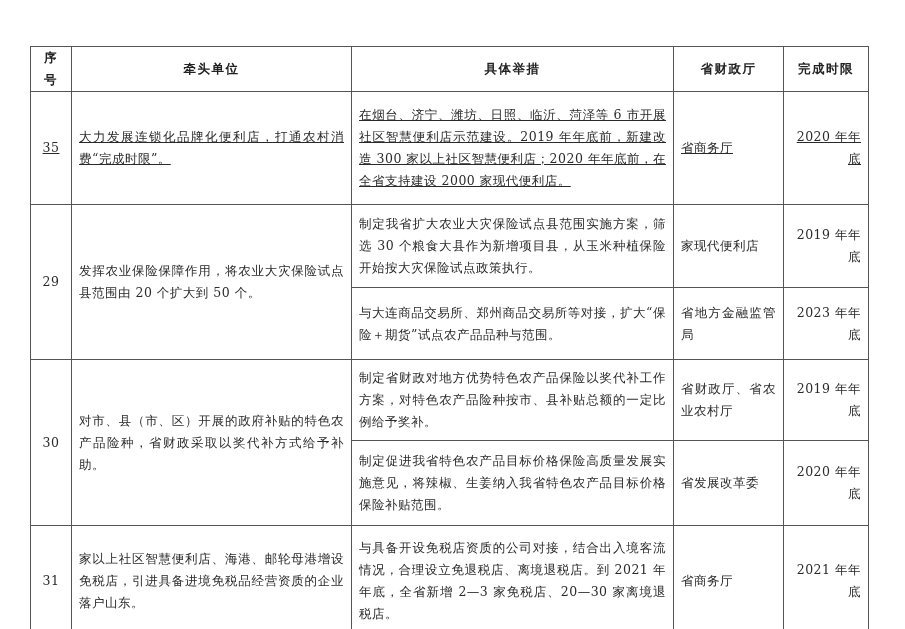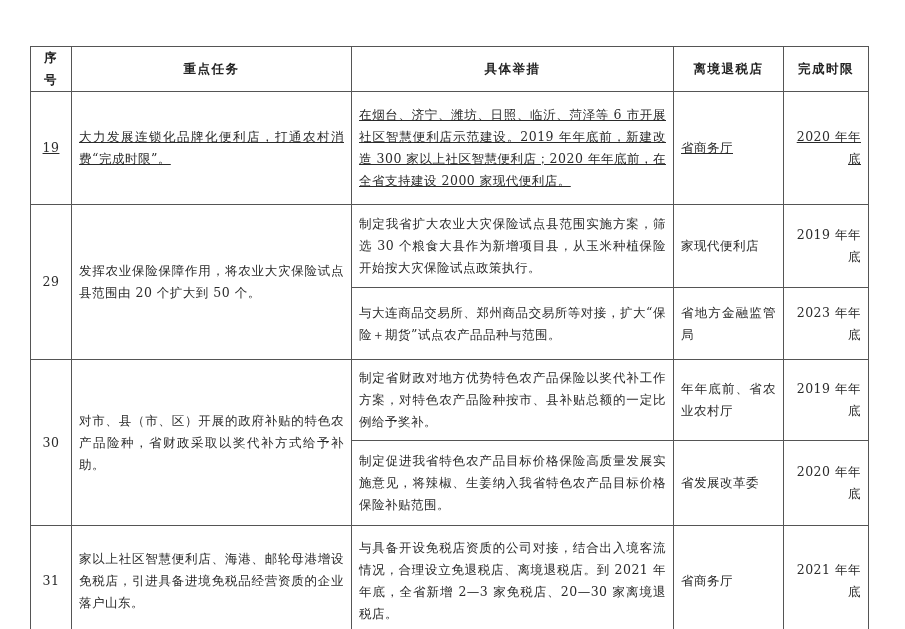--- a/index.html
+++ b/index.html
@@ -58,30 +58,30 @@
   <colgroup>
     <col style="width:41px">
     <col style="width:280px">
     <col style="width:322px">
     <col style="width:110px">
     <col style="width:85px">
   </colgroup>
   <thead>
     <tr>
       <th>序号</th>
-      <th>重点任务</th>
+      <th>牵头单位</th>
       <th>具体举措</th>
-      <th>离境退税店</th>
+      <th>省财政厅</th>
       <th>完成时限</th>
     </tr>
   </thead>
   <tbody>
 
     <tr class="r28">
-      <td class="num">19</td>
+      <td class="num">35</td>
       <td class="task">大力发展连锁化品牌化便利店，打通农村消费“完成时限”。</td>
       <td class="measure">在烟台、济宁、潍坊、日照、临沂、菏泽等 6 市开展社区智慧便利店示范建设。2019 年年底前，新建改造 300 家以上社区智慧便利店；2020 年年底前，在全省支持建设 2000 家现代便利店。</td>
       <td class="unit">省商务厅</td>
       <td class="date">2020 年年底</td>
     </tr>
 
     <tr class="r29a">
       <td class="num" rowspan="2">29</td>
       <td class="task" rowspan="2">发挥农业保险保障作用，将农业大灾保险试点县范围由 20 个扩大到 50 个。</td>
       <td class="measure">制定我省扩大农业大灾保险试点县范围实施方案，筛选 30 个粮食大县作为新增项目县，从玉米种植保险开始按大灾保险试点政策执行。</td>
@@ -91,21 +91,21 @@
     <tr class="r29b">
       <td class="measure">与大连商品交易所、郑州商品交易所等对接，扩大“保险＋期货”试点农产品品种与范围。</td>
       <td class="unit">省地方金融监管局</td>
       <td class="date">2023 年年底</td>
     </tr>
 
     <tr class="r30a">
       <td class="num" rowspan="2">30</td>
       <td class="task" rowspan="2">对市、县（市、区）开展的政府补贴的特色农产品险种，省财政采取以奖代补方式给予补助。</td>
       <td class="measure">制定省财政对地方优势特色农产品保险以奖代补工作方案，对特色农产品险种按市、县补贴总额的一定比例给予奖补。</td>
-      <td class="unit">年年底前、省农业农村厅</td>
+      <td class="unit">省财政厅、省农业农村厅</td>
       <td class="date">2019 年年底</td>
     </tr>
     <tr class="r30b">
       <td class="measure">制定促进我省特色农产品目标价格保险高质量发展实施意见，将辣椒、生姜纳入我省特色农产品目标价格保险补贴范围。</td>
       <td class="unit">省发展改革委</td>
       <td class="date">2020 年年底</td>
     </tr>
 
     <tr class="r31">
       <td class="num">31</td>

